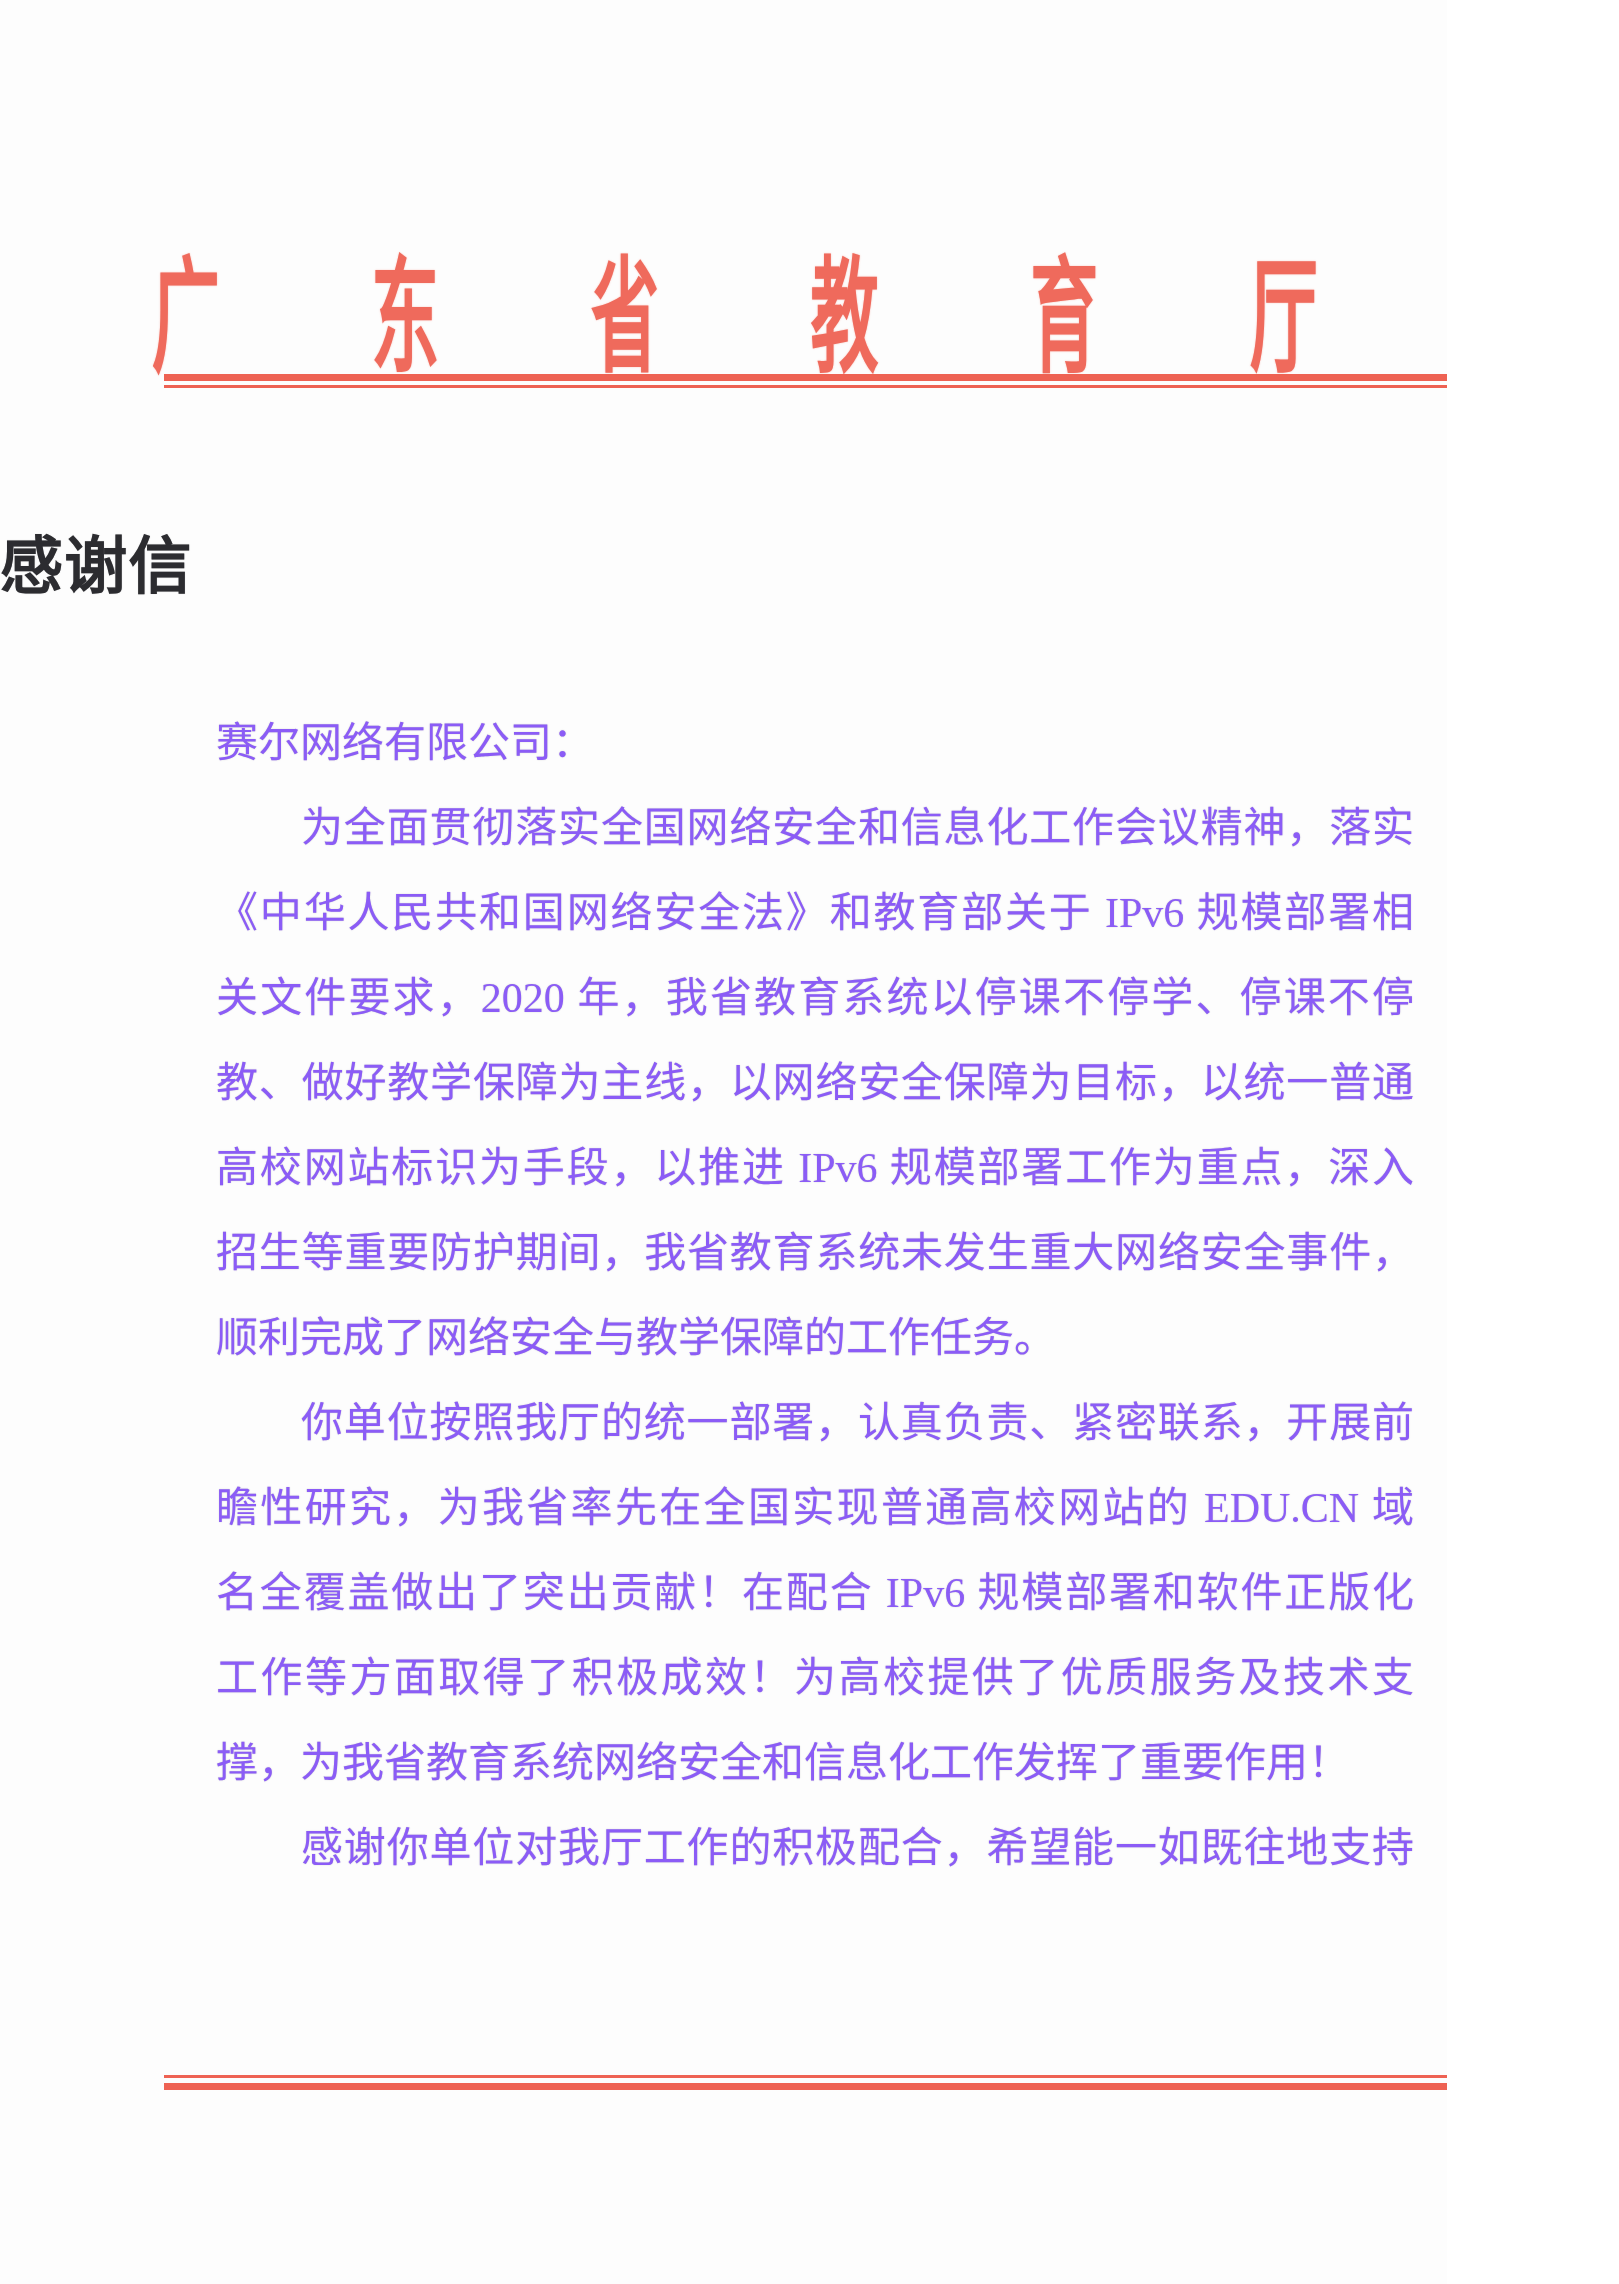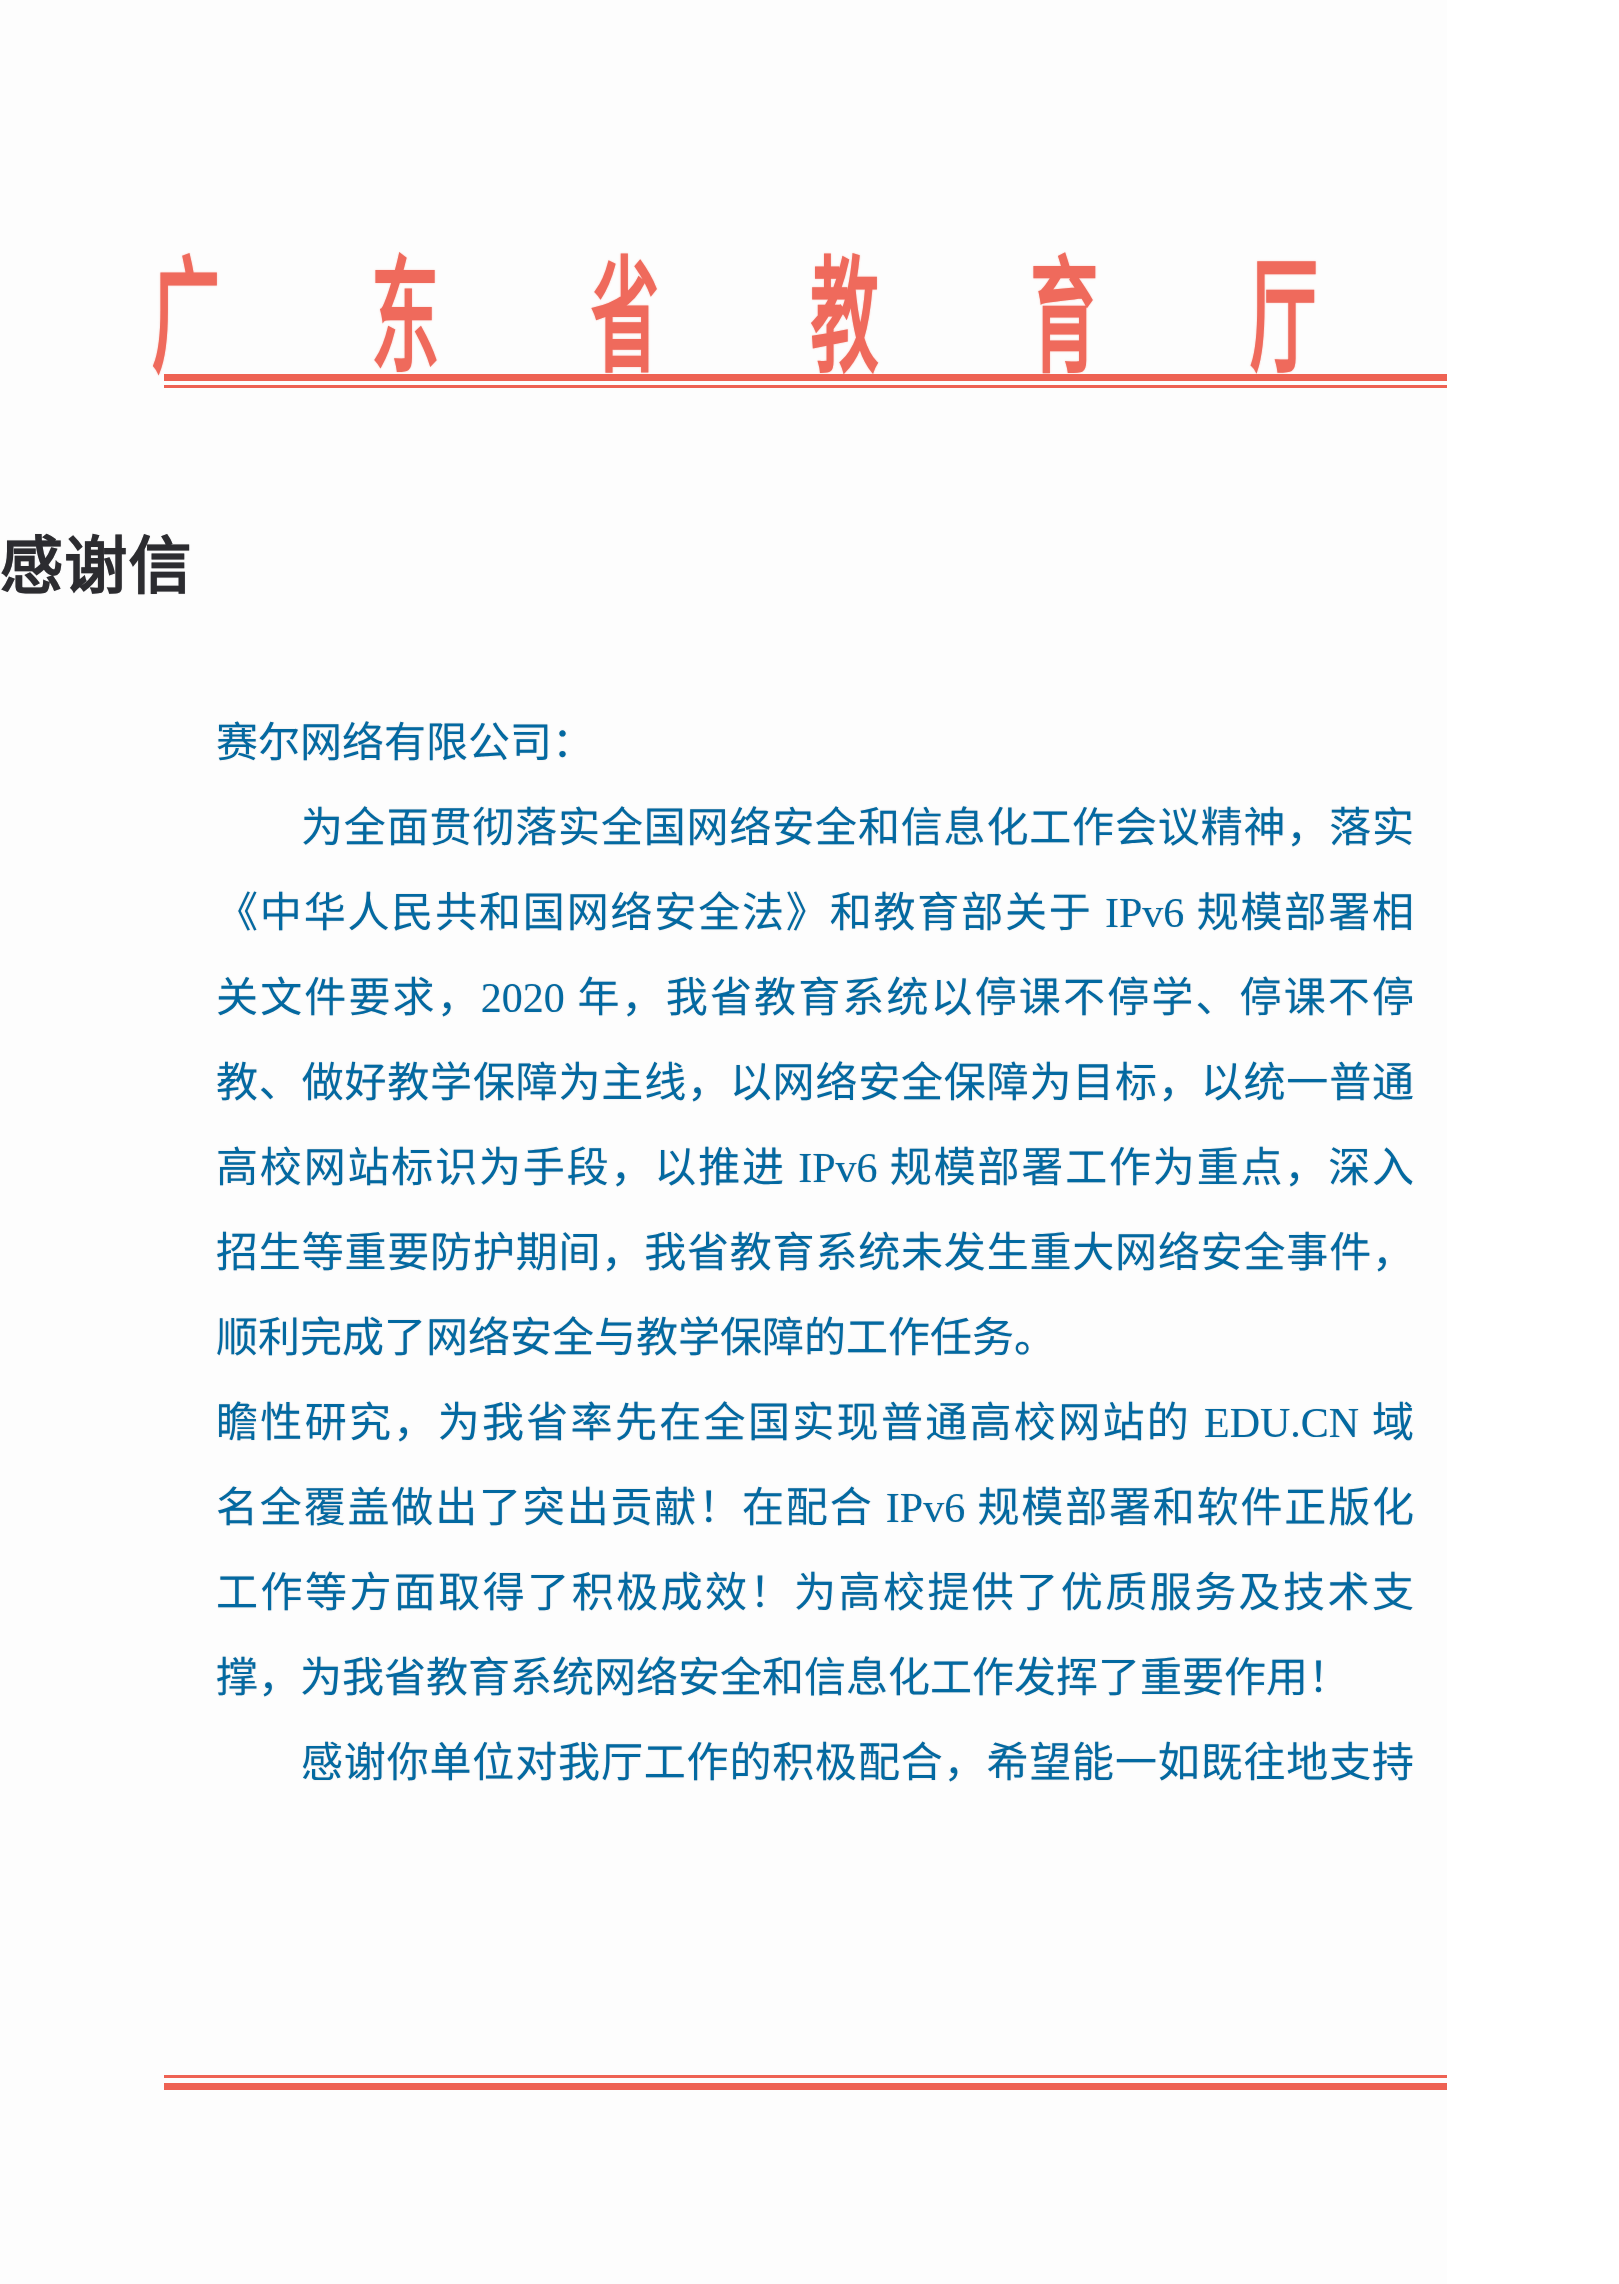--- a/index.html
+++ b/index.html
@@ -66,21 +66,21 @@
   }
 
   
   .body-block {
     position: absolute;
     top: 701px;
     left: 216px;
     width: 1198px;
     font-size: 42px;
     line-height: 85px;
-    color: #0369a1;
+    color: #8b5cf6;
     text-shadow: 0 0 1.3px rgba(70, 70, 78, 0.30);
   }
   .line {
     margin: 0;
     padding: 0;
   }
   .indent {
     text-indent: 85px;
   }
   .fill {
@@ -105,20 +105,21 @@
 
   <main class="body-block">
     <p class="line salutation">赛尔网络有限公司：</p>
     <p class="line indent fill">为全面贯彻落实全国网络安全和信息化工作会议精神，落实</p>
     <p class="line fill">《中华人民共和国网络安全法》和教育部关于 IPv6 规模部署相</p>
     <p class="line fill">关文件要求，2020 年，我省教育系统以停课不停学、停课不停</p>
     <p class="line fill">教、做好教学保障为主线，以网络安全保障为目标，以统一普通</p>
     <p class="line fill">高校网站标识为手段，以推进 IPv6 规模部署工作为重点，深入</p>
     <p class="line fill">招生等重要防护期间，我省教育系统未发生重大网络安全事件，</p>
     <p class="line">顺利完成了网络安全与教学保障的工作任务。</p>
+    <p class="line indent fill">你单位按照我厅的统一部署，认真负责、紧密联系，开展前</p>
     <p class="line fill">瞻性研究，为我省率先在全国实现普通高校网站的 EDU.CN 域</p>
     <p class="line fill">名全覆盖做出了突出贡献！在配合 IPv6 规模部署和软件正版化</p>
     <p class="line fill">工作等方面取得了积极成效！为高校提供了优质服务及技术支</p>
     <p class="line">撑，为我省教育系统网络安全和信息化工作发挥了重要作用！</p>
     <p class="line indent fill">感谢你单位对我厅工作的积极配合，希望能一如既往地支持</p>
   </main>
 
   <div class="rule rule-bottom-thin"></div>
   <div class="rule rule-bottom-thick"></div>
 

